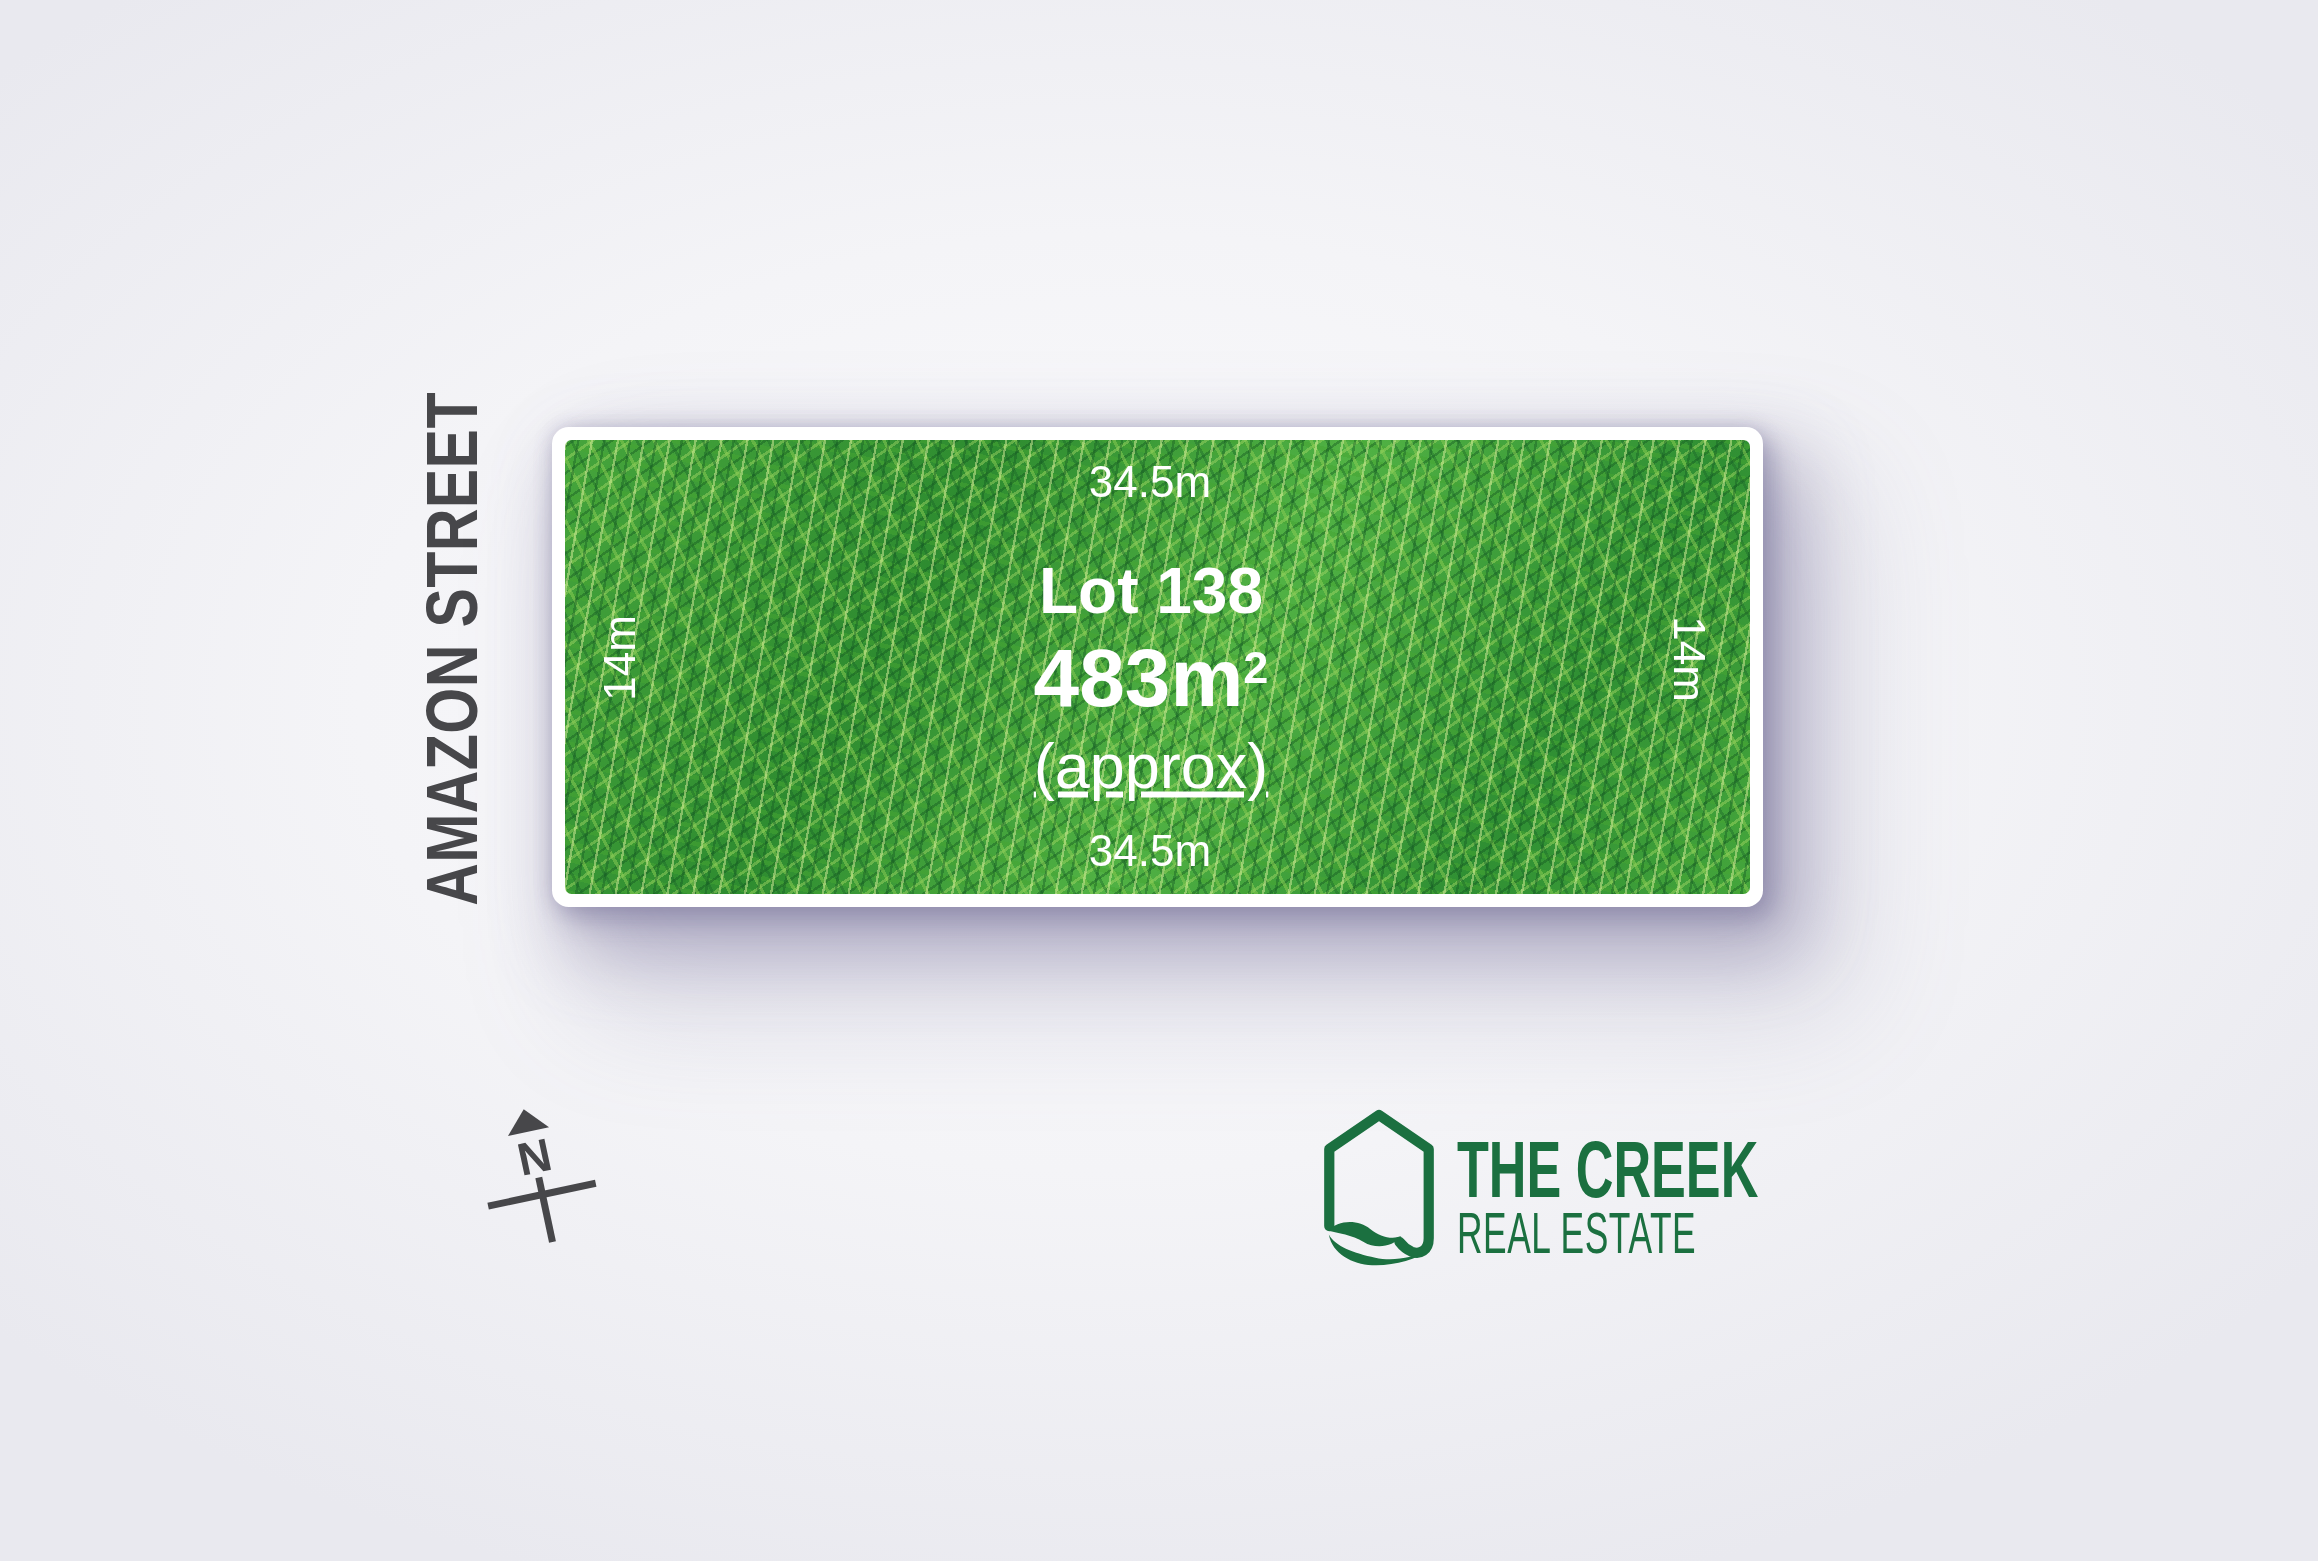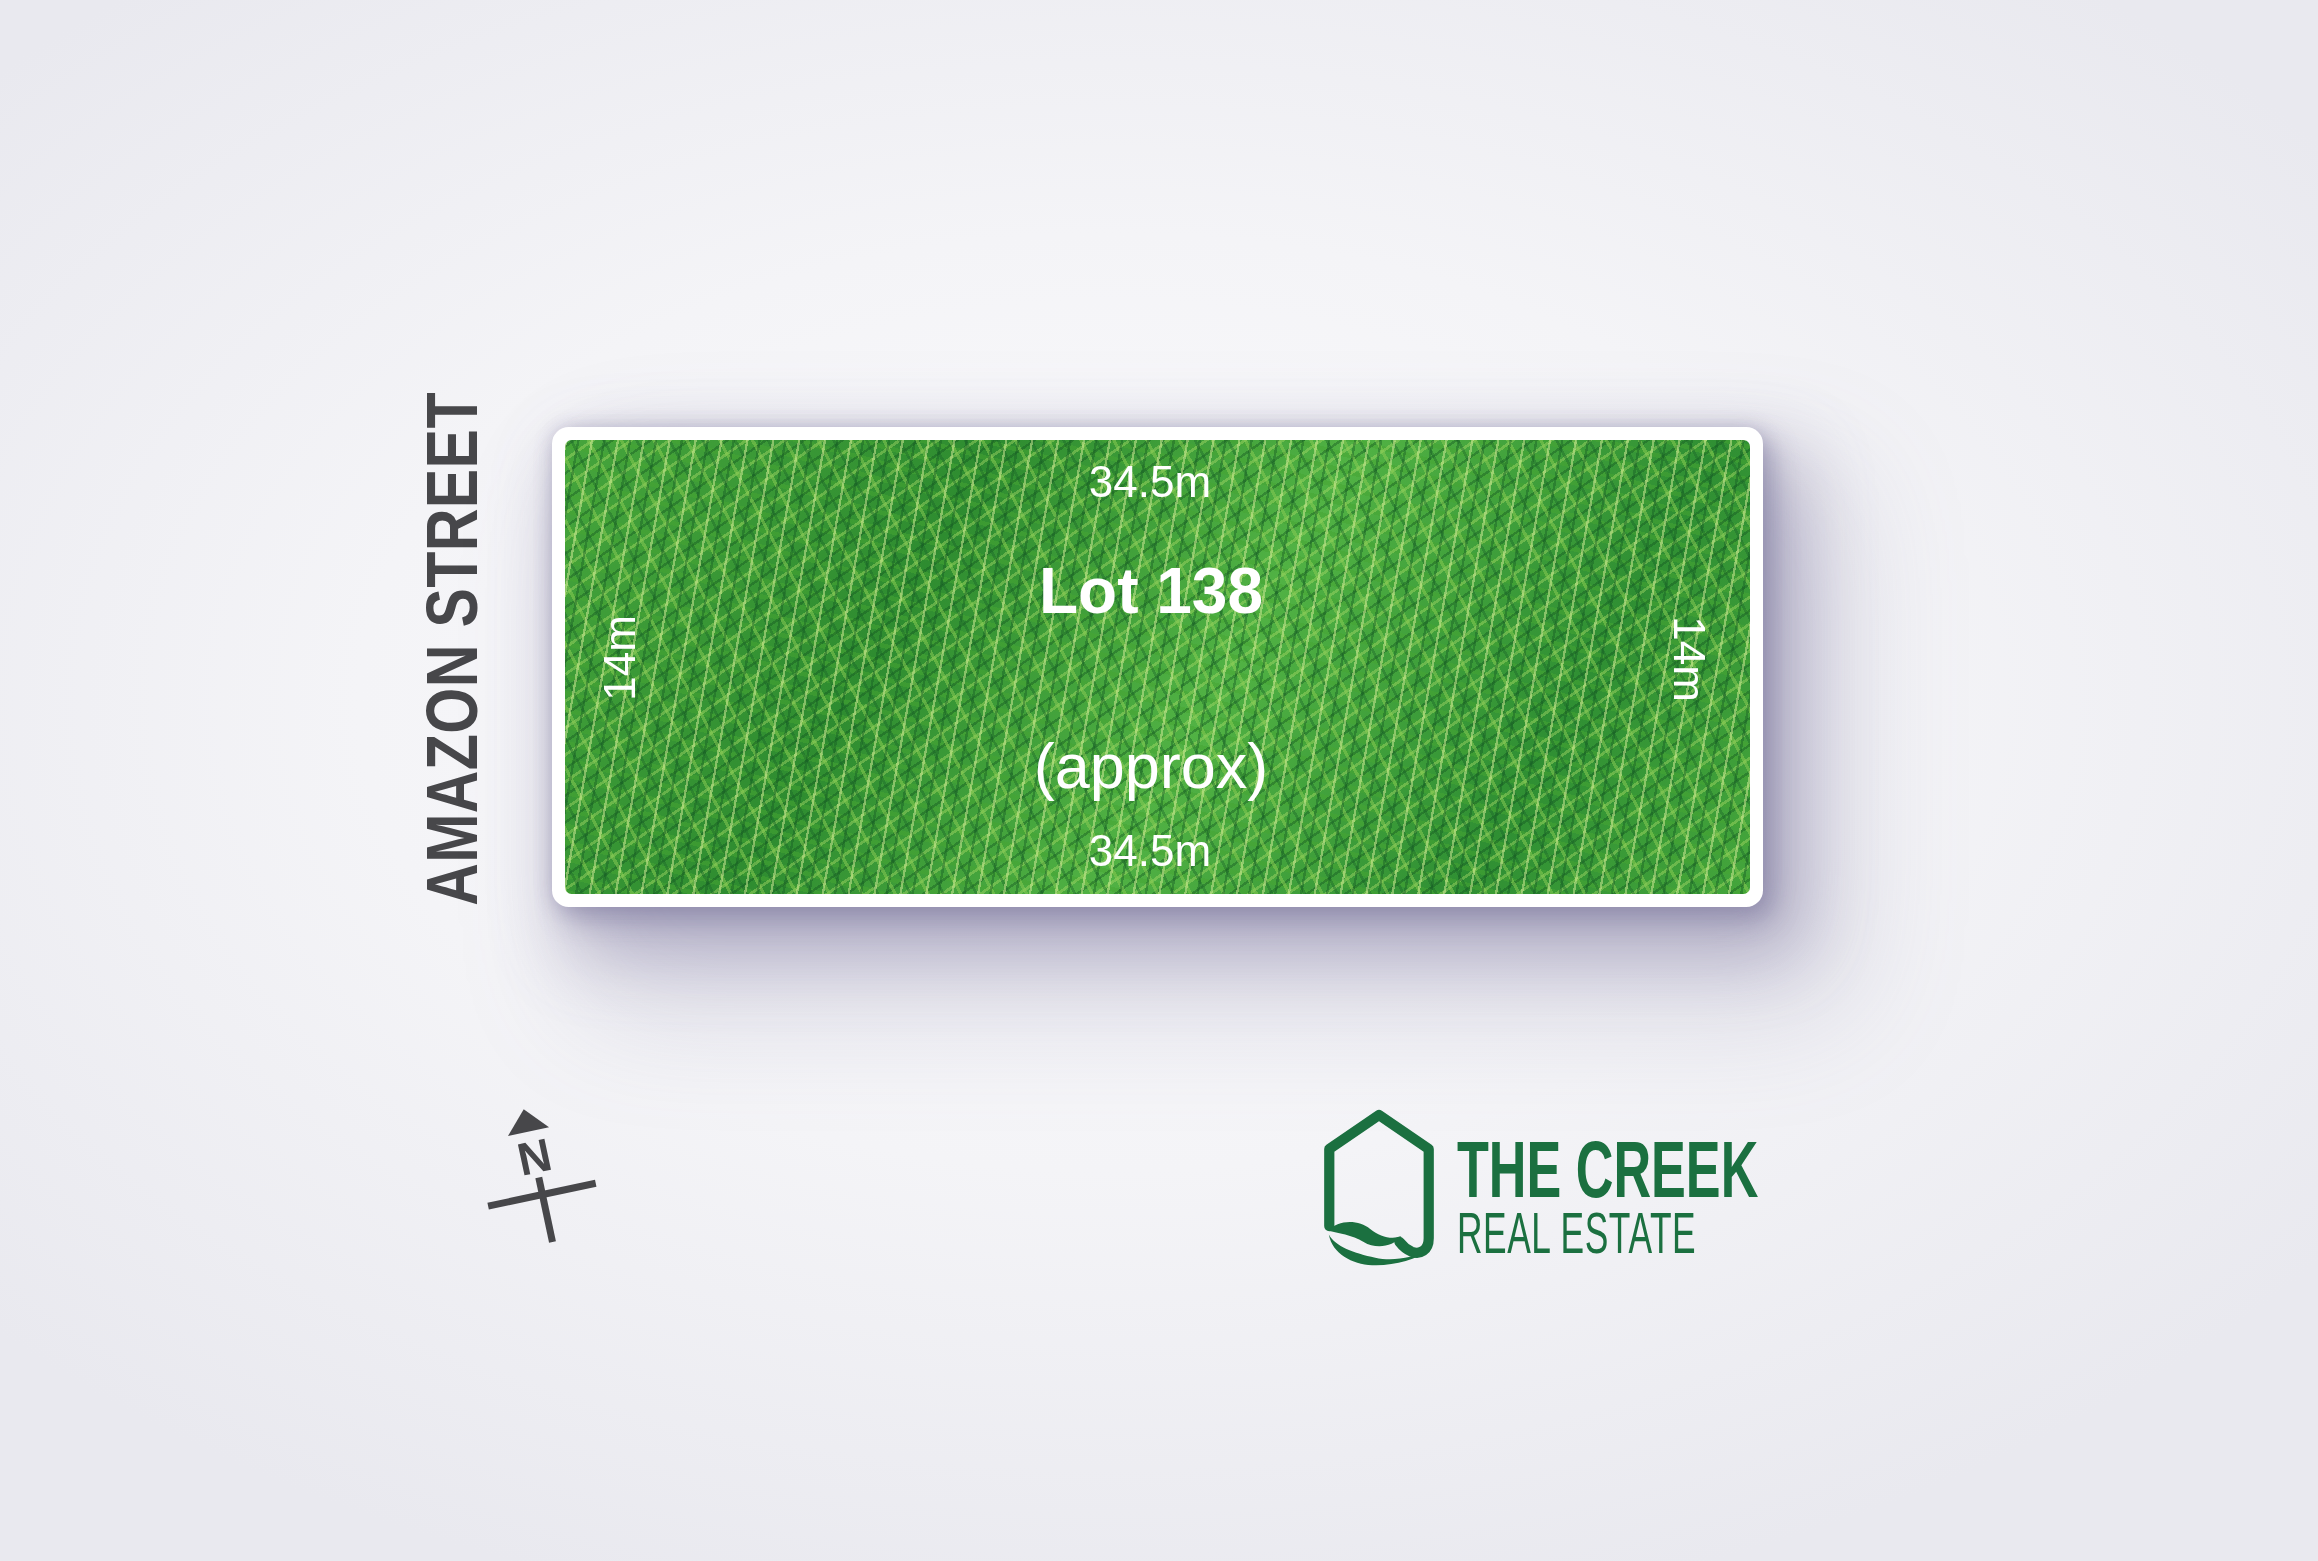--- a/index.html
+++ b/index.html
@@ -45,21 +45,21 @@
     transform:translate(-50%,-50%);
   }
   .dim{font-size:44px;font-weight:normal;}
   .dim-top{left:1150px;top:482px;}
   .dim-bottom{left:1150px;top:851px;}
   .dim-left{left:620px;top:658px;transform:translate(-50%,-50%) rotate(-90deg);}
   .dim-right{left:1689px;top:659px;transform:translate(-50%,-50%) rotate(90deg);}
   .lot-number{left:1151px;top:591px;font-size:64px;font-weight:bold;}
   .lot-area{left:1151px;top:678px;font-size:82px;font-weight:bold;}
   .lot-area .sup{font-size:0.55em;position:relative;top:-0.5em;}
-  .lot-approx{left:1151px;top:766px;font-size:63px;}
+  .lot-approx{left:1151px;top:766px;font-size:63px;text-decoration:underline;}
 
   
   .compass{
     position:absolute;left:486px;top:1107px;width:113px;height:139px;
     transform:rotate(-12deg);transform-origin:57px 88px;
   }
   .compass .tri{
     position:absolute;left:35px;top:0;width:0;height:0;
     border-left:21.3px solid transparent;border-right:21.3px solid transparent;
     border-bottom:23px solid #47474a;
@@ -90,20 +90,21 @@
 <div class="page">
 
   <div class="street-label">AMAZON STREET</div>
 
   <div class="lot-card">
     <div class="grass"></div>
   </div>
 
   <div class="lot-label dim dim-top">34.5m</div>
   <div class="lot-label lot-number">Lot 138</div>
+  <div class="lot-label lot-area"><span>483m</span><span class="sup">2</span></div>
   <div class="lot-label lot-approx">(approx)</div>
   <div class="lot-label dim dim-bottom">34.5m</div>
   <div class="lot-label dim dim-left">14m</div>
   <div class="lot-label dim dim-right">14m</div>
 
   <div class="compass">
     <div class="tri"></div>
     <div class="nletter">N</div>
     <div class="vbar"></div>
     <div class="hbar"></div>

